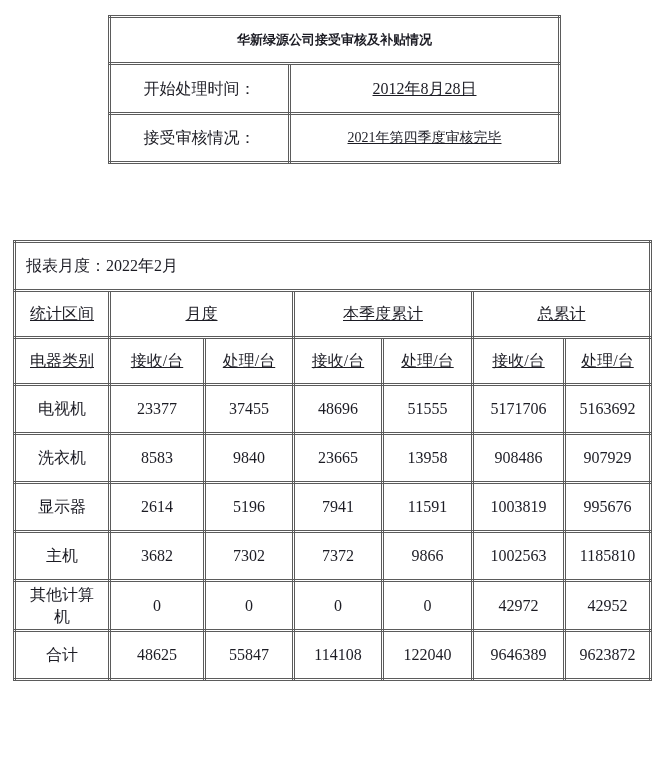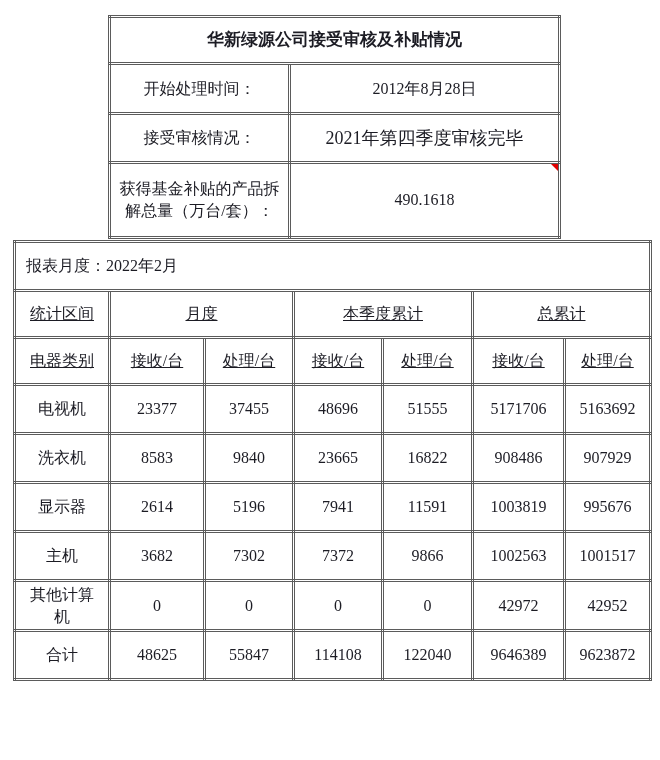--- a/index.html
+++ b/index.html
@@ -21,27 +21,27 @@
     border: 3px double #5b5b5b;
     text-align: center;
     vertical-align: middle;
     font-size: 16px;
     padding: 2px 4px;
     overflow: hidden;
     line-height: 1.35;
   }
   
   .t1 { left: 108px; top: 15px; width: 450px; }
-  .t1 .row-title td { height: 40px; font-weight: bold; font-size: 17px; }
+  .t1 .row-title td { height: 40px; font-weight: bold; font-size: 13px; }
   .t1 .row-a td { height: 43px; }
   .t1 .row-b td { height: 42px; }
   .t1 .row-c td { height: 68px; }
   .t1 td.lbl { padding: 2px 6px; }
-  .t1 td.val { position: relative; }
-  .t1 td.val-small { font-size: 18px; }
+  .t1 td.val { position: relative; text-decoration: underline; }
+  .t1 td.val-small { font-size: 14px; }
   .comment-marker {
     position: absolute;
     top: 0; right: 0;
     width: 0; height: 0;
     border-top: 7px solid #e00000;
     border-left: 7px solid transparent;
   }
   
   .t2 { left: 13px; top: 240px; width: 636px; }
   .t2 .row-month td {
@@ -65,27 +65,20 @@
     <tr class="row-title">
       <td colspan="2">华新绿源公司接受审核及补贴情况</td>
     </tr>
     <tr class="row-a">
       <td class="lbl">开始处理时间：</td>
       <td class="val">2012年8月28日</td>
     </tr>
     <tr class="row-b">
       <td class="lbl">接受审核情况：</td>
       <td class="val val-small">2021年第四季度审核完毕</td>
-    </tr>
-    <tr class="row-c">
-      <td class="lbl">获得基金补贴的产品拆解总量（万台/套）：</td>
-      <td class="val">
-        <span class="comment-marker"></span>
-        <span>490.1618</span>
-      </td>
     </tr>
   </tbody>
 </table>
 
 <table class="t2">
   <colgroup>
     <col style="width:95px">
       <col style="width:95px">
       <col style="width:89px">
     <col style="width:89px">
@@ -122,41 +115,41 @@
       <td>48696</td>
       <td>51555</td>
       <td>5171706</td>
       <td>5163692</td>
     </tr>
     <tr class="row-data">
       <td class="cat">洗衣机</td>
       <td>8583</td>
       <td>9840</td>
       <td>23665</td>
-      <td>16822</td>
+      <td>13958</td>
       <td>908486</td>
       <td>907929</td>
     </tr>
     <tr class="row-data">
       <td class="cat">显示器</td>
       <td>2614</td>
       <td>5196</td>
       <td>7941</td>
       <td>11591</td>
       <td>1003819</td>
       <td>995676</td>
     </tr>
     <tr class="row-data">
       <td class="cat">主机</td>
       <td>3682</td>
       <td>7302</td>
       <td>7372</td>
       <td>9866</td>
       <td>1002563</td>
-      <td>1001517</td>
+      <td>1185810</td>
     </tr>
     <tr class="row-data">
       <td class="cat">其他计算机</td>
       <td>0</td>
       <td>0</td>
       <td>0</td>
       <td>0</td>
       <td>42972</td>
       <td>42952</td>
     </tr>

